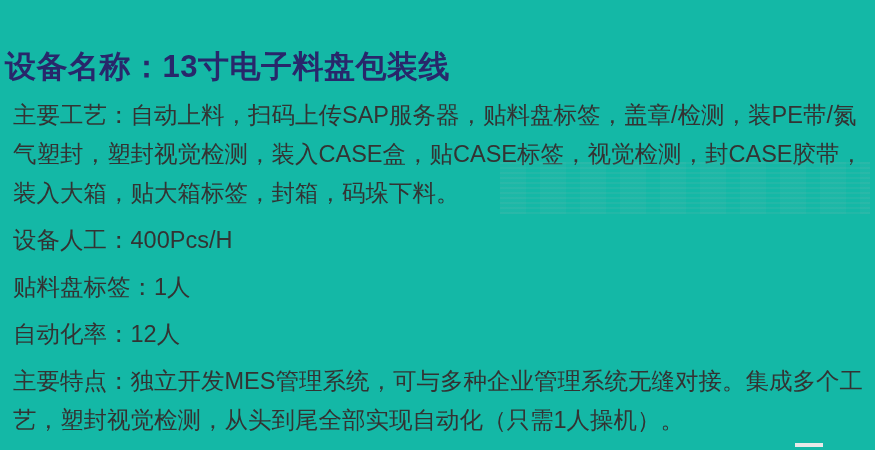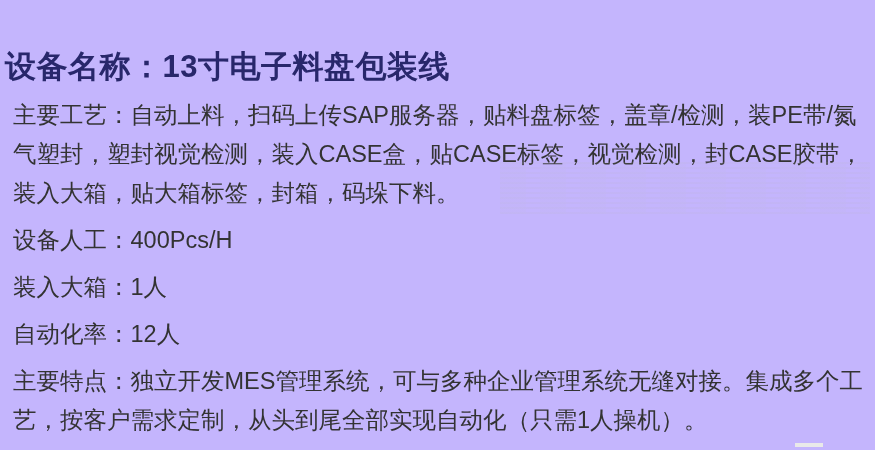--- a/index.html
+++ b/index.html
@@ -5,21 +5,21 @@
   html, body {
     margin: 0;
     padding: 0;
     background: #ffffff;
   }
   .page {
     position: relative;
     width: 875px;
     height: 450px;
     overflow: hidden;
-    background: #c4b5fd;
+    background: #14b8a6;
     font-family: "Liberation Sans", "DejaVu Sans", sans-serif;
   }
   .title {
     position: absolute;
     left: 5px;
     top: 25px;
     font-size: 31px;
     font-weight: bold;
     color: #28276b;
     letter-spacing: 0.5px;
@@ -65,21 +65,21 @@
 </head>
 <body>
 
 <div class="page">
 
   <h1 class="title">设备名称：13寸电子料盘包装线</h1>
 
   <div class="content">
     <p>主要工艺：自动上料，扫码上传SAP服务器，贴料盘标签，盖章/检测，装PE带/氮气塑封，塑封视觉检测，装入CASE盒，贴CASE标签，视觉检测，封CASE胶带，装入大箱，贴大箱标签，封箱，码垛下料。</p>
     <p>设备人工：400Pcs/H</p>
-    <p>装入大箱：1人</p>
+    <p>贴料盘标签：1人</p>
     <p>自动化率：12人</p>
-    <p>主要特点：独立开发MES管理系统，可与多种企业管理系统无缝对接。集成多个工艺，按客户需求定制，从头到尾全部实现自动化（只需1人操机）。</p>
+    <p>主要特点：独立开发MES管理系统，可与多种企业管理系统无缝对接。集成多个工艺，塑封视觉检测，从头到尾全部实现自动化（只需1人操机）。</p>
   </div>
 
   <div class="watermark-smudge"></div>
   <div class="bottom-mark"></div>
 
 </div>
 
 </body></html>

